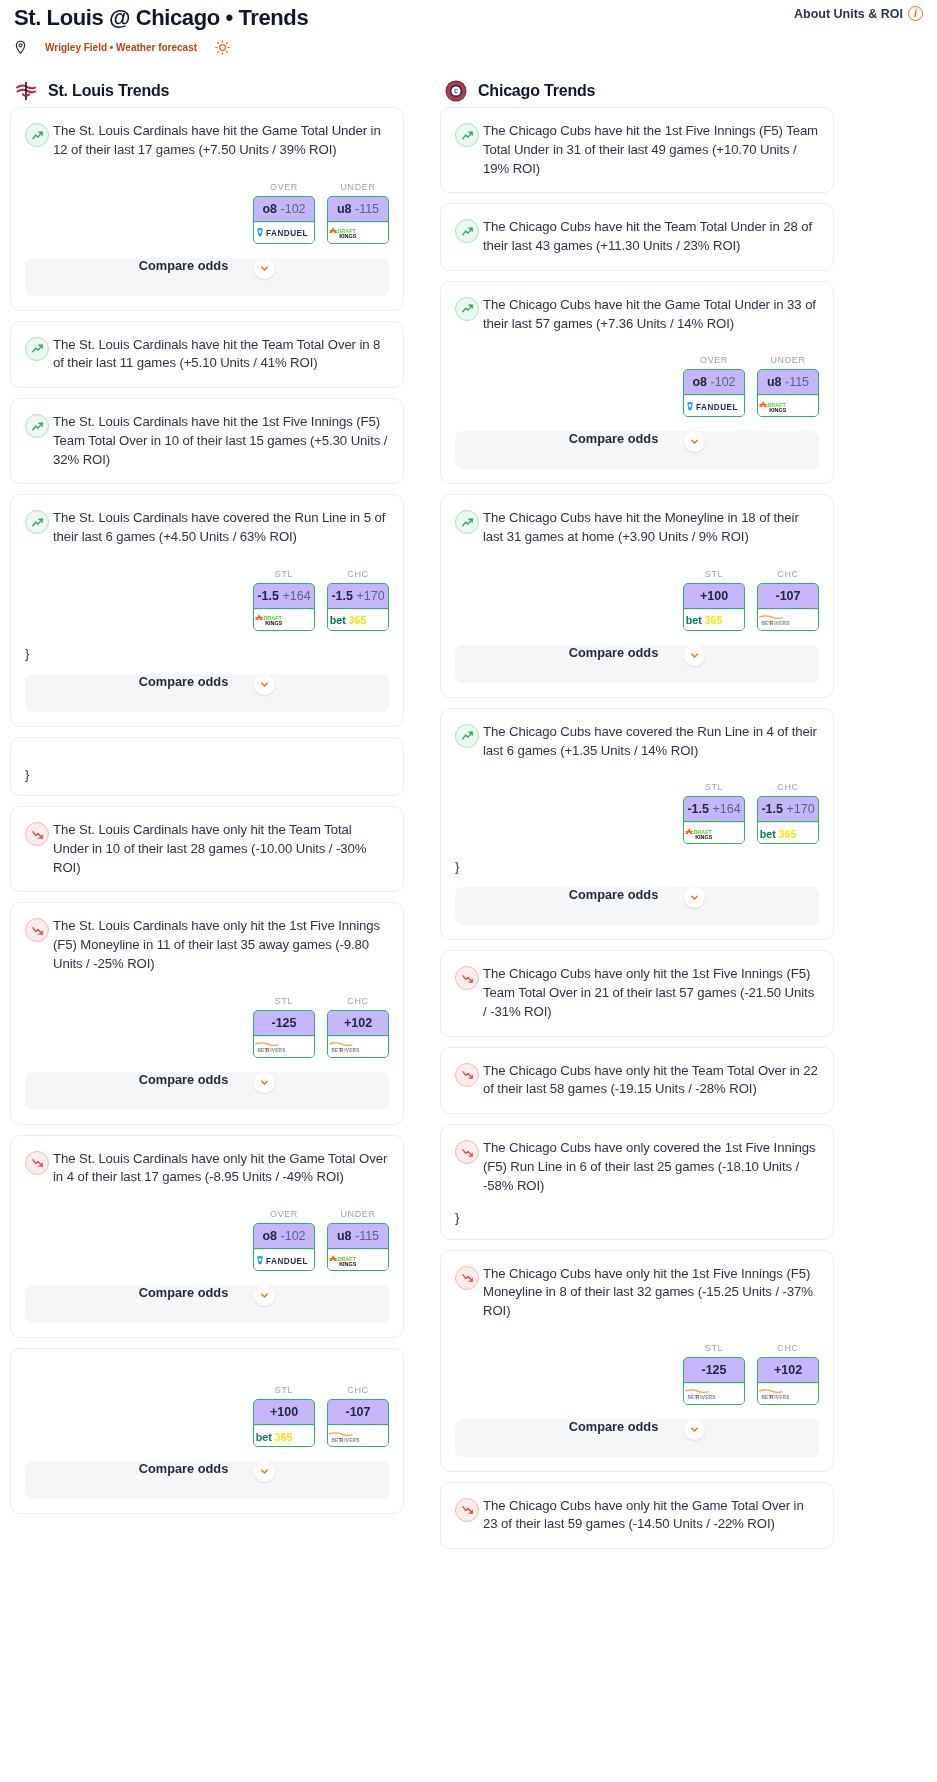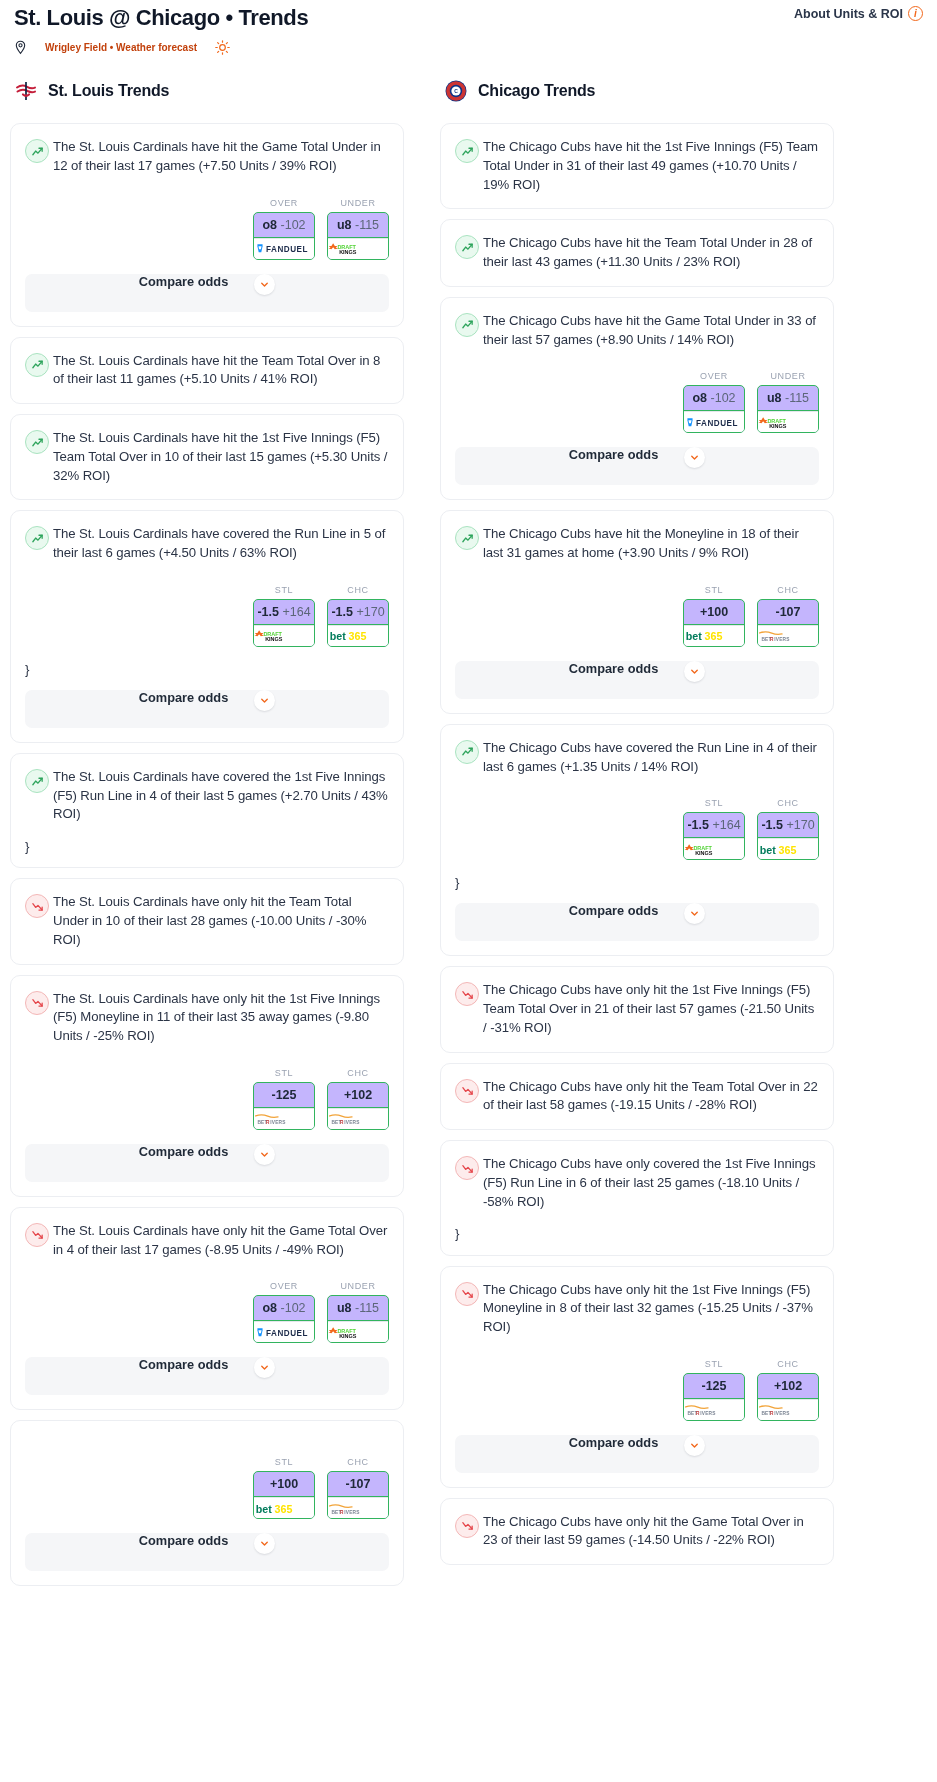--- a/index.html
+++ b/index.html
@@ -59,21 +59,21 @@
     gap: 36px;
     margin-top: 24px;
     align-items: flex-start;
   }
   .col { width: 394px; flex: 0 0 394px; }
 
   .col-head {
     display: flex;
     align-items: center;
     gap: 10px;
-    margin-bottom: 20px;
+    margin-bottom: 4px;
     padding-left: 4px;
   }
   .col-head-name {
     font-size: 16px;
     font-weight: bold;
     color: #101828;
     letter-spacing: -0.2px;
   }
   .team-logo { width: 24px; height: 24px; display: block; }
 
@@ -332,29 +332,20 @@
         <div class="compare">
           <span class="compare-label">Compare odds</span>
           <span class="chev">
             <svg viewBox="0 0 14 14" width="11" height="11">
               <polyline points="3.5,5.5 7,9 10.5,5.5" fill="none" stroke="#f2681c" stroke-width="1.7" stroke-linecap="round" stroke-linejoin="round"></polyline>
             </svg>
           </span>
         </div>
       </div>
       <div class="card">
-        <div class="trend-row">
-          <span class="trend-icon up">
-            <svg viewBox="0 0 16 14" width="15" height="13">
-              <polyline points="3,10.5 6,6.5 8.5,8.8 13,3.5" fill="none" stroke="#2ea45c" stroke-width="1.4" stroke-linecap="round" stroke-linejoin="round"></polyline>
-              <polyline points="9.6,3.5 13,3.5 13,6.8" fill="none" stroke="#2ea45c" stroke-width="1.4" stroke-linecap="round" stroke-linejoin="round"></polyline>
-            </svg>
-          </span>
-          <div class="trend-text">The St. Louis Cardinals have covered the 1st Five Innings (F5) Run Line in 4 of their last 5 games (+2.70 Units / 43% ROI)</div>
-        </div>
         <div class="stray">}</div>
       </div>
       <div class="card">
         <div class="trend-row">
           <span class="trend-icon down">
             <svg viewBox="0 0 16 14" width="15" height="13">
               <polyline points="3,4 6,8 8.5,5.8 13,10.8" fill="none" stroke="#e5484d" stroke-width="1.4" stroke-linecap="round" stroke-linejoin="round"></polyline>
               <polyline points="9.6,10.8 13,10.8 13,7.6" fill="none" stroke="#e5484d" stroke-width="1.4" stroke-linecap="round" stroke-linejoin="round"></polyline>
             </svg>
           </span>
@@ -531,21 +522,21 @@
         </div>
       </div>
       <div class="card">
         <div class="trend-row">
           <span class="trend-icon up">
             <svg viewBox="0 0 16 14" width="15" height="13">
               <polyline points="3,10.5 6,6.5 8.5,8.8 13,3.5" fill="none" stroke="#2ea45c" stroke-width="1.4" stroke-linecap="round" stroke-linejoin="round"></polyline>
               <polyline points="9.6,3.5 13,3.5 13,6.8" fill="none" stroke="#2ea45c" stroke-width="1.4" stroke-linecap="round" stroke-linejoin="round"></polyline>
             </svg>
           </span>
-          <div class="trend-text">The Chicago Cubs have hit the Game Total Under in 33 of their last 57 games (+8.90 Units / 14% ROI)</div>
+          <div class="trend-text">The Chicago Cubs have hit the Game Total Under in 33 of their last 57 games (+7.36 Units / 14% ROI)</div>
         </div>
         <div class="odds-wrap">
           <div class="odds-col">
             <div class="odds-label">OVER</div>
             <div class="odds-box">
               <div class="odds-value"><span>o8</span> <span class="suffix">-102</span></div>
               <div class="book">
                 <svg viewBox="0 0 70 14" width="62" height="13">
                   <path d="M4 2 L10 2 L10 4.5 L8.5 11.5 L5.5 11.5 L4 4.5 Z" fill="#1493ff"></path>
                   <path d="M5.2 4.3 L8.8 4.3 L8.1 8 L5.9 8 Z" fill="#ffffff"></path>

